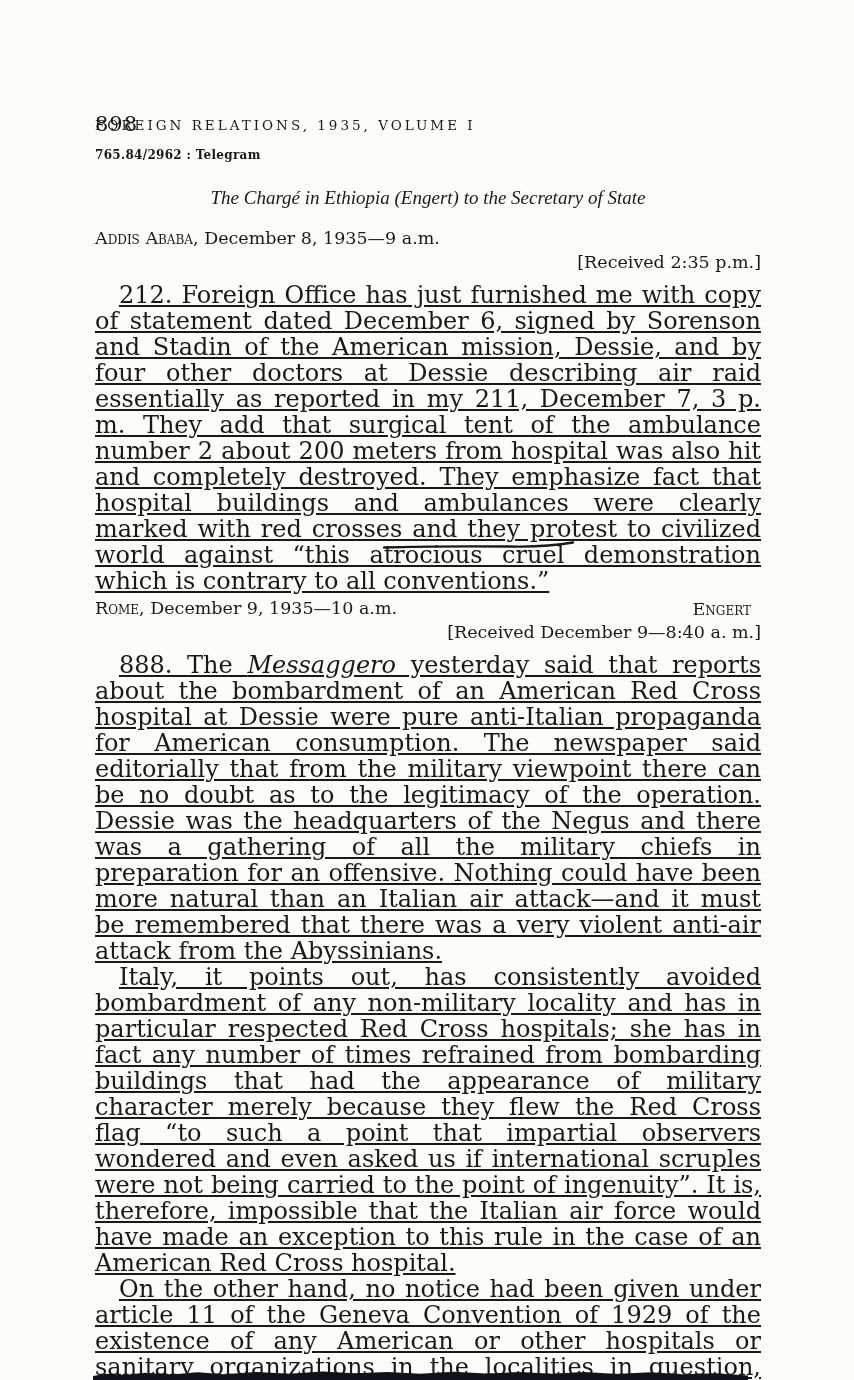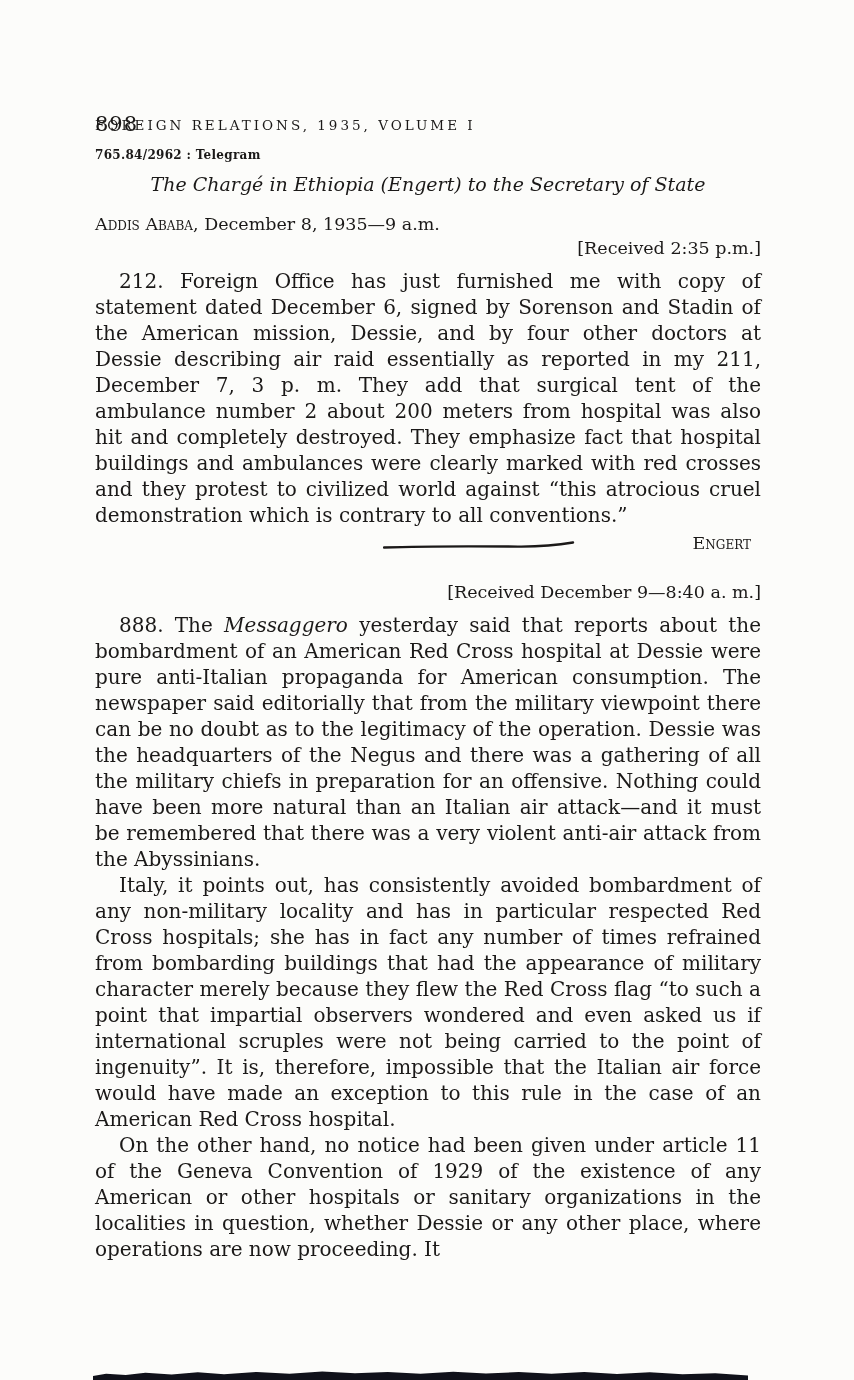--- a/index.html
+++ b/index.html
@@ -18,29 +18,29 @@
     padding-top: 5px; white-space: nowrap;
   }
 
   .doc { position: absolute; left: 95px; width: 666px; }
   .doc-1 { top: 147px; }
   .doc-2 { top: 580px; }
 
   .file-ref { font-size: 12px; font-weight: bold; letter-spacing: 0.3px; line-height: 16px; }
   .doc-title {
     text-align: center; font-style: italic; font-size: 19px;
-    line-height: 24px; margin-top: 9px;
+    line-height: 24px; margin-top: 23px; font-family: Liberation Serif, serif;
   }
   .dateline { text-align: left; font-size: 17.5px; line-height: 24px; margin-top: 16px; padding-right: 14px; }
   .received { text-align: right; font-size: 17.5px; line-height: 24px; }
   .sc { font-variant: small-caps; }
 
   .para {
-    margin: 8px 0 0 0; font-size: 20px; line-height: 26px;
-    text-align: justify; text-indent: 24px;
+    margin: 8px 0 0 0; font-size: 24px; line-height: 26px;
+    text-align: justify; text-indent: 24px; text-decoration: underline;
   }
   .para + .para { margin-top: 0; }
   .para i { font-style: italic; margin-top: 30px; }
 
   .signature {
     text-align: right; font-variant: small-caps; font-size: 17.5px;
     line-height: 26px; margin-top: 2px; padding-right: 10px;
   }
 
   .divider { position: absolute; left: 383px; top: 541px; width: 192px; height: 10px; }
@@ -74,20 +74,21 @@
     <div class="signature">Engert</div>
   </div>
 
   <div class="divider">
     <svg width="192" height="10" viewBox="0 0 192 10">
       <path d="M1,6.5 C 40,5.2 90,5.2 135,5.6 C 158,5.8 172,4.6 190,1.5" fill="none" stroke="#1b1918" stroke-width="2.4" stroke-linecap="round"></path>
     </svg>
   </div>
 
   <div class="doc doc-2">
+    <div class="dateline"><span class="sc">Rome</span><span>, December 9, 1935—10 a.m.</span></div>
     <div class="received">[Received December 9—8:40 a. m.]</div>
     <p class="para"><span>888. The </span><i>Messaggero</i><span> yesterday said that reports about the bombardment of an American Red Cross hospital at Dessie were pure anti-Italian propaganda for American consumption.  The newspaper said editorially that from the military viewpoint there can be no doubt as to the legitimacy of the operation.  Dessie was the headquarters of the Negus and there was a gathering of all the military chiefs in preparation for an offensive.  Nothing could have been more natural than an Italian air attack—and it must be remembered that there was a very violent anti-air attack from the Abyssinians.</span></p>
     <p class="para"><span>Italy, it points out, has consistently avoided bombardment of any non-military locality and has in particular respected Red Cross hospitals; she has in fact any number of times refrained from bombarding buildings that had the appearance of military character merely because they flew the Red Cross flag “to such a point that impartial observers wondered and even asked us if international scruples were not being carried to the point of ingenuity”.  It is, therefore, impossible that the Italian air force would have made an exception to this rule in the case of an American Red Cross hospital.</span></p>
     <p class="para"><span>On the other hand, no notice had been given under article 11 of the Geneva Convention of 1929 of the existence of any American or other hospitals or sanitary organizations in the localities in question, whether Dessie or any other place, where operations are now proceeding.  It</span></p>
   </div>
 
   <div class="scan-edge"></div>
 
 </div>
 

